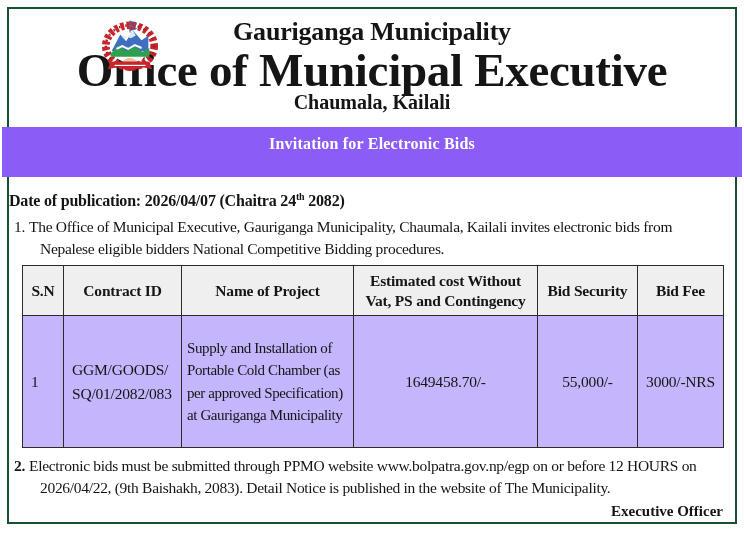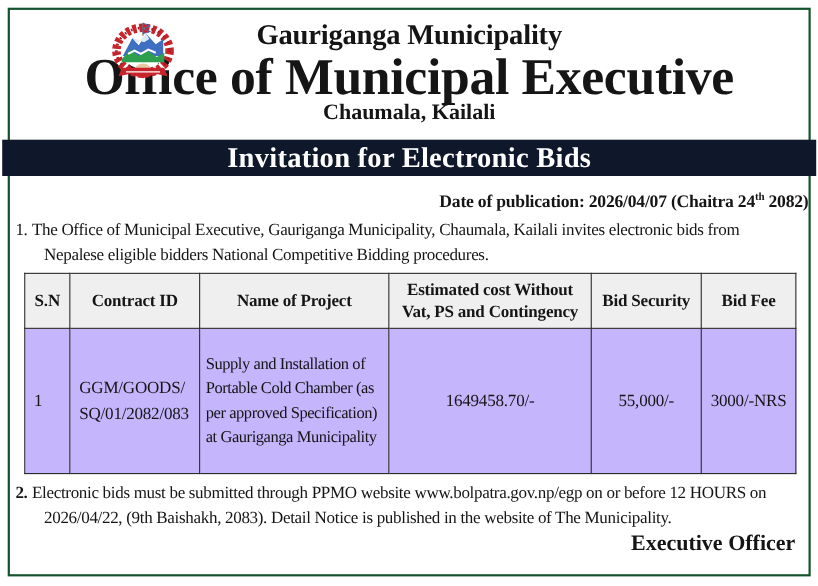--- a/index.html
+++ b/index.html
@@ -33,33 +33,33 @@
     position: absolute;
     left: 90px; top: 10px;
     width: 62px; height: 58px;
   }
   .t-muni   { font-size: 26px; line-height: 34px; font-weight: bold; letter-spacing: -0.2px; }
   .t-office { font-size: 47px; line-height: 42px; font-weight: bold; letter-spacing: -0.3px; }
   .t-loc    { font-size: 20px; line-height: 22px; font-weight: bold; }
   
   .banner {
     margin: 0 -7px;
-    height: 33px;
+    height: 50px;
     line-height: 33px;
-    background: #0f172a;
+    background: #8b5cf6;
     color: #ffffff;
     text-align: center;
     font-weight: bold;
-    font-size: 26px;
+    font-size: 16px;
     letter-spacing: 0.2px;
   }
   
   .date-line {
     margin-top: 13px;
-    text-align: right;
+    text-align: left;
     font-weight: bold;
     font-size: 16px;
     line-height: 21px;
     letter-spacing: -0.2px;
   }
   .date-line sup { font-size: 10px; vertical-align: super; line-height: 0; }
   .para {
     font-size: 15.5px;
     line-height: 21.5px;
     letter-spacing: -0.3px;
@@ -99,21 +99,21 @@
     text-align: left; padding: 4px 2px 4px 5px;
     font-size: 15px; line-height: 22.5px; letter-spacing: -0.4px;
   }
   td.c-cost, td.c-security, td.c-fee { text-align: center; }
   
   .signature {
     margin-top: 3px;
     margin-right: 12px;
     text-align: right;
     font-weight: bold;
-    font-size: 20px;
+    font-size: 15px;
     line-height: 21px;
   }
 </style>
 </head>
 <body>
 
 <div class="page">
   <div class="doc">
 
     <div class="titles">

